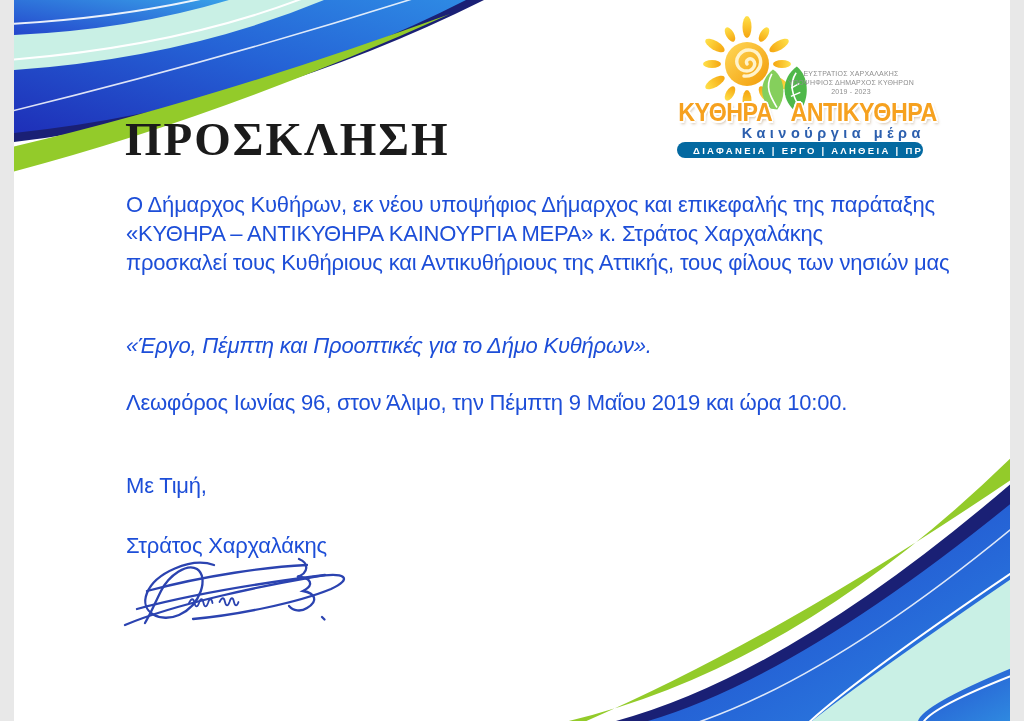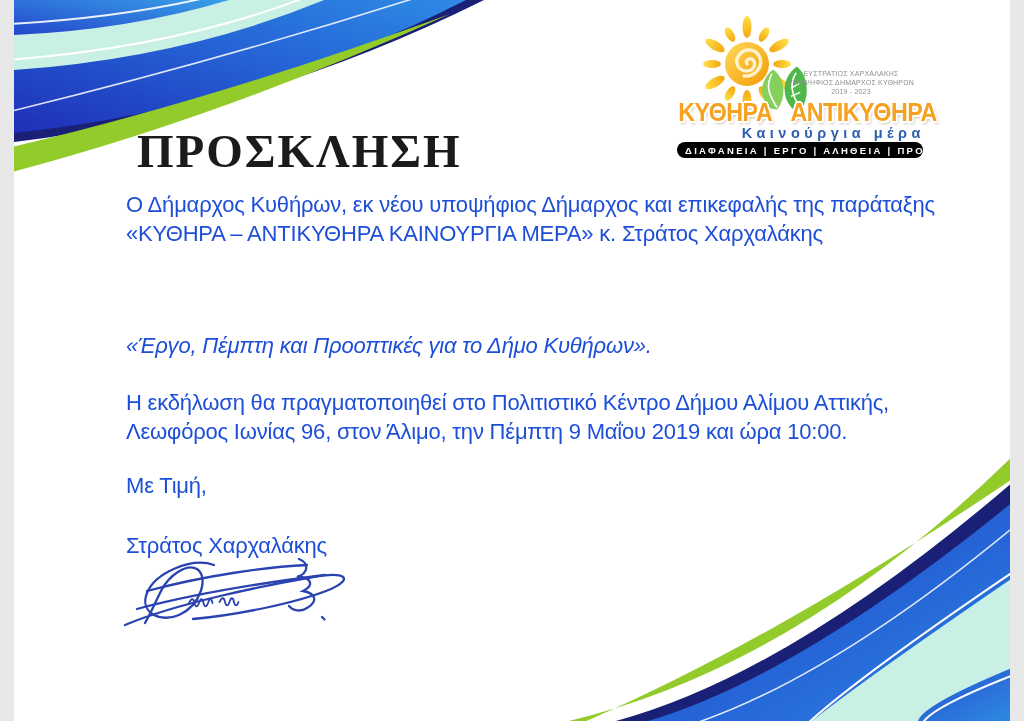--- a/index.html
+++ b/index.html
@@ -28,28 +28,28 @@
       0 -1.8px 0 #fff, 0 1.8px 0 #fff, -1.8px 0 0 #fff, 1.8px 0 0 #fff,
       2px 3px 3px rgba(120,70,0,.35);
     white-space:nowrap;
   }
   .tagline{
     position:absolute; right:6px; top:113px;
     font-size:14.5px; font-weight:bold; color:#2c5fae; letter-spacing:4.5px; white-space:nowrap;padding-left:40px;
   }
   .banner{
     position:absolute; left:8px; right:8px; top:130px;
-    background:#000000; border-radius:8px; color:#fff;
+    background:#0369a1; border-radius:8px; color:#fff;
     font-size:9.5px; font-weight:bold; letter-spacing:2.3px; text-align:center;
-    padding:3px 0 2px 8px; white-space:nowrap;
+    padding:3px 0 2px 16px; white-space:nowrap;
   }
 
   
   .title{
-    position:absolute; left:111px; top:112px; margin:12px;
+    position:absolute; left:111px; top:112px; margin:0;
     font-family:"Liberation Serif","DejaVu Serif",serif;
     font-size:47px; font-weight:bold; color:#1b1b1b; letter-spacing:2px;
   }
   .bodytext{position:absolute; left:112px; color:#1d4ed8; font-size:22px; line-height:29px; letter-spacing:-.2px;}
   .p1{top:190px;}
   .quote{top:331px; font-style:italic;}
   .p2{top:388px;}
   .closing{top:471px;}
   .signer{top:531px;}
   .signature{position:absolute; left:103px; top:551px;}
@@ -177,26 +177,26 @@
     <div class="logo-title">ΚΥΘΗΡΑ ΑΝΤΙΚΥΘΗΡΑ</div>
     <div class="tagline">Καινούργια μέρα</div>
     <div class="banner">ΔΙΑΦΑΝΕΙΑ | ΕΡΓΟ | ΑΛΗΘΕΙΑ | ΠΡΟΟΠΤΙΚΗ</div>
   </div>
 
   <h1 class="title">ΠΡΟΣΚΛΗΣΗ</h1>
 
   <div class="bodytext p1">
     <div>Ο Δήμαρχος Κυθήρων, εκ νέου υποψήφιος Δήμαρχος και επικεφαλής της παράταξης</div>
     <div>«ΚΥΘΗΡΑ – ΑΝΤΙΚΥΘΗΡΑ ΚΑΙΝΟΥΡΓΙΑ ΜΕΡΑ» κ. Στράτος Χαρχαλάκης</div>
+    <div>προσκαλεί τους Κυθήριους και Αντικυθήριους της Αττικής, τους φίλους των νησιών μας</div>
   </div>
 
   <div class="bodytext quote">«Έργο, Πέμπτη και Προοπτικές για το Δήμο Κυθήρων».</div>
 
   <div class="bodytext p2">
-    <div>Η εκδήλωση θα πραγματοποιηθεί στο Πολιτιστικό Κέντρο Δήμου Αλίμου Αττικής,</div>
     <div>Λεωφόρος Ιωνίας 96, στον Άλιμο, την Πέμπτη 9 Μαΐου 2019 και ώρα 10:00.</div>
   </div>
 
   <div class="bodytext closing">Με Τιμή,</div>
   <div class="bodytext signer">Στράτος Χαρχαλάκης</div>
 
   <svg class="signature" width="245" height="88" viewBox="0 0 245 88">
     <g fill="none" stroke="#2b43b0" stroke-width="2.3" stroke-linecap="round">
       <path d="M97 14 C 74 6 38 22 30 42 C 22 62 44 72 62 64 C 84 54 92 26 80 18 C 70 12 52 24 44 40 C 38 52 34 62 28 72"></path>
       <path d="M8 74 C 60 52 150 34 196 26 C 230 20 236 28 214 38 C 180 52 120 64 76 68"></path>

